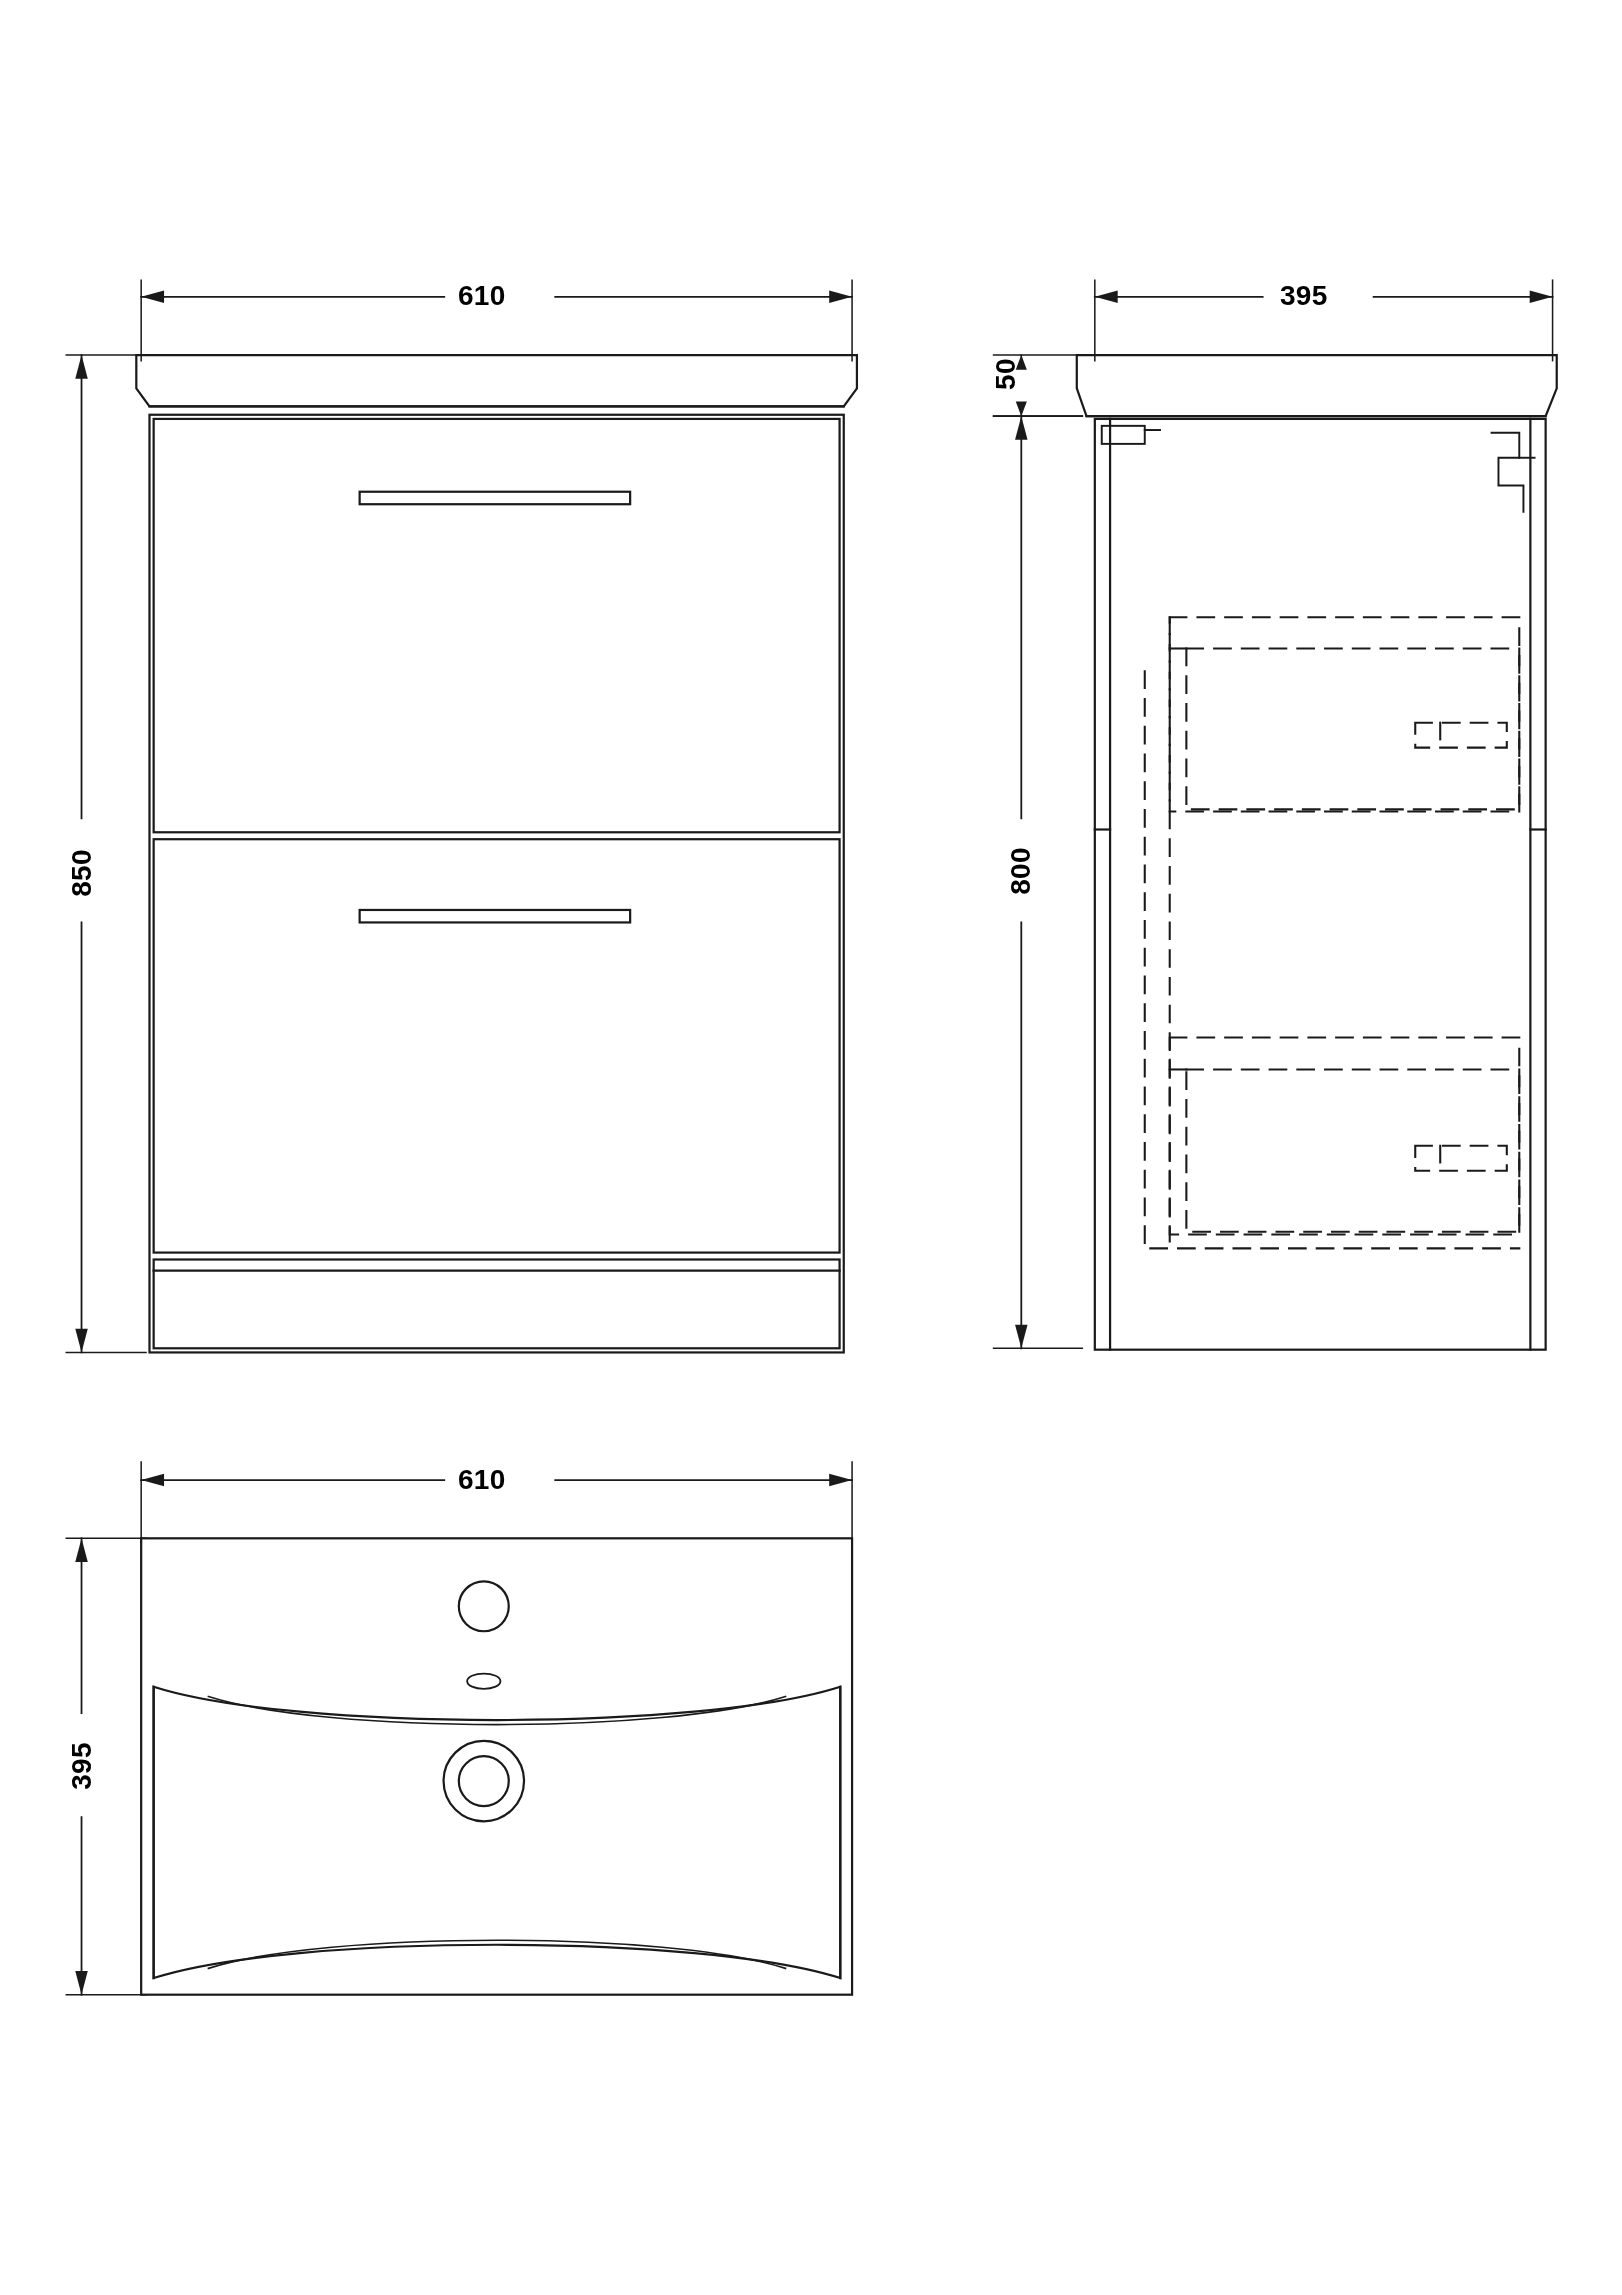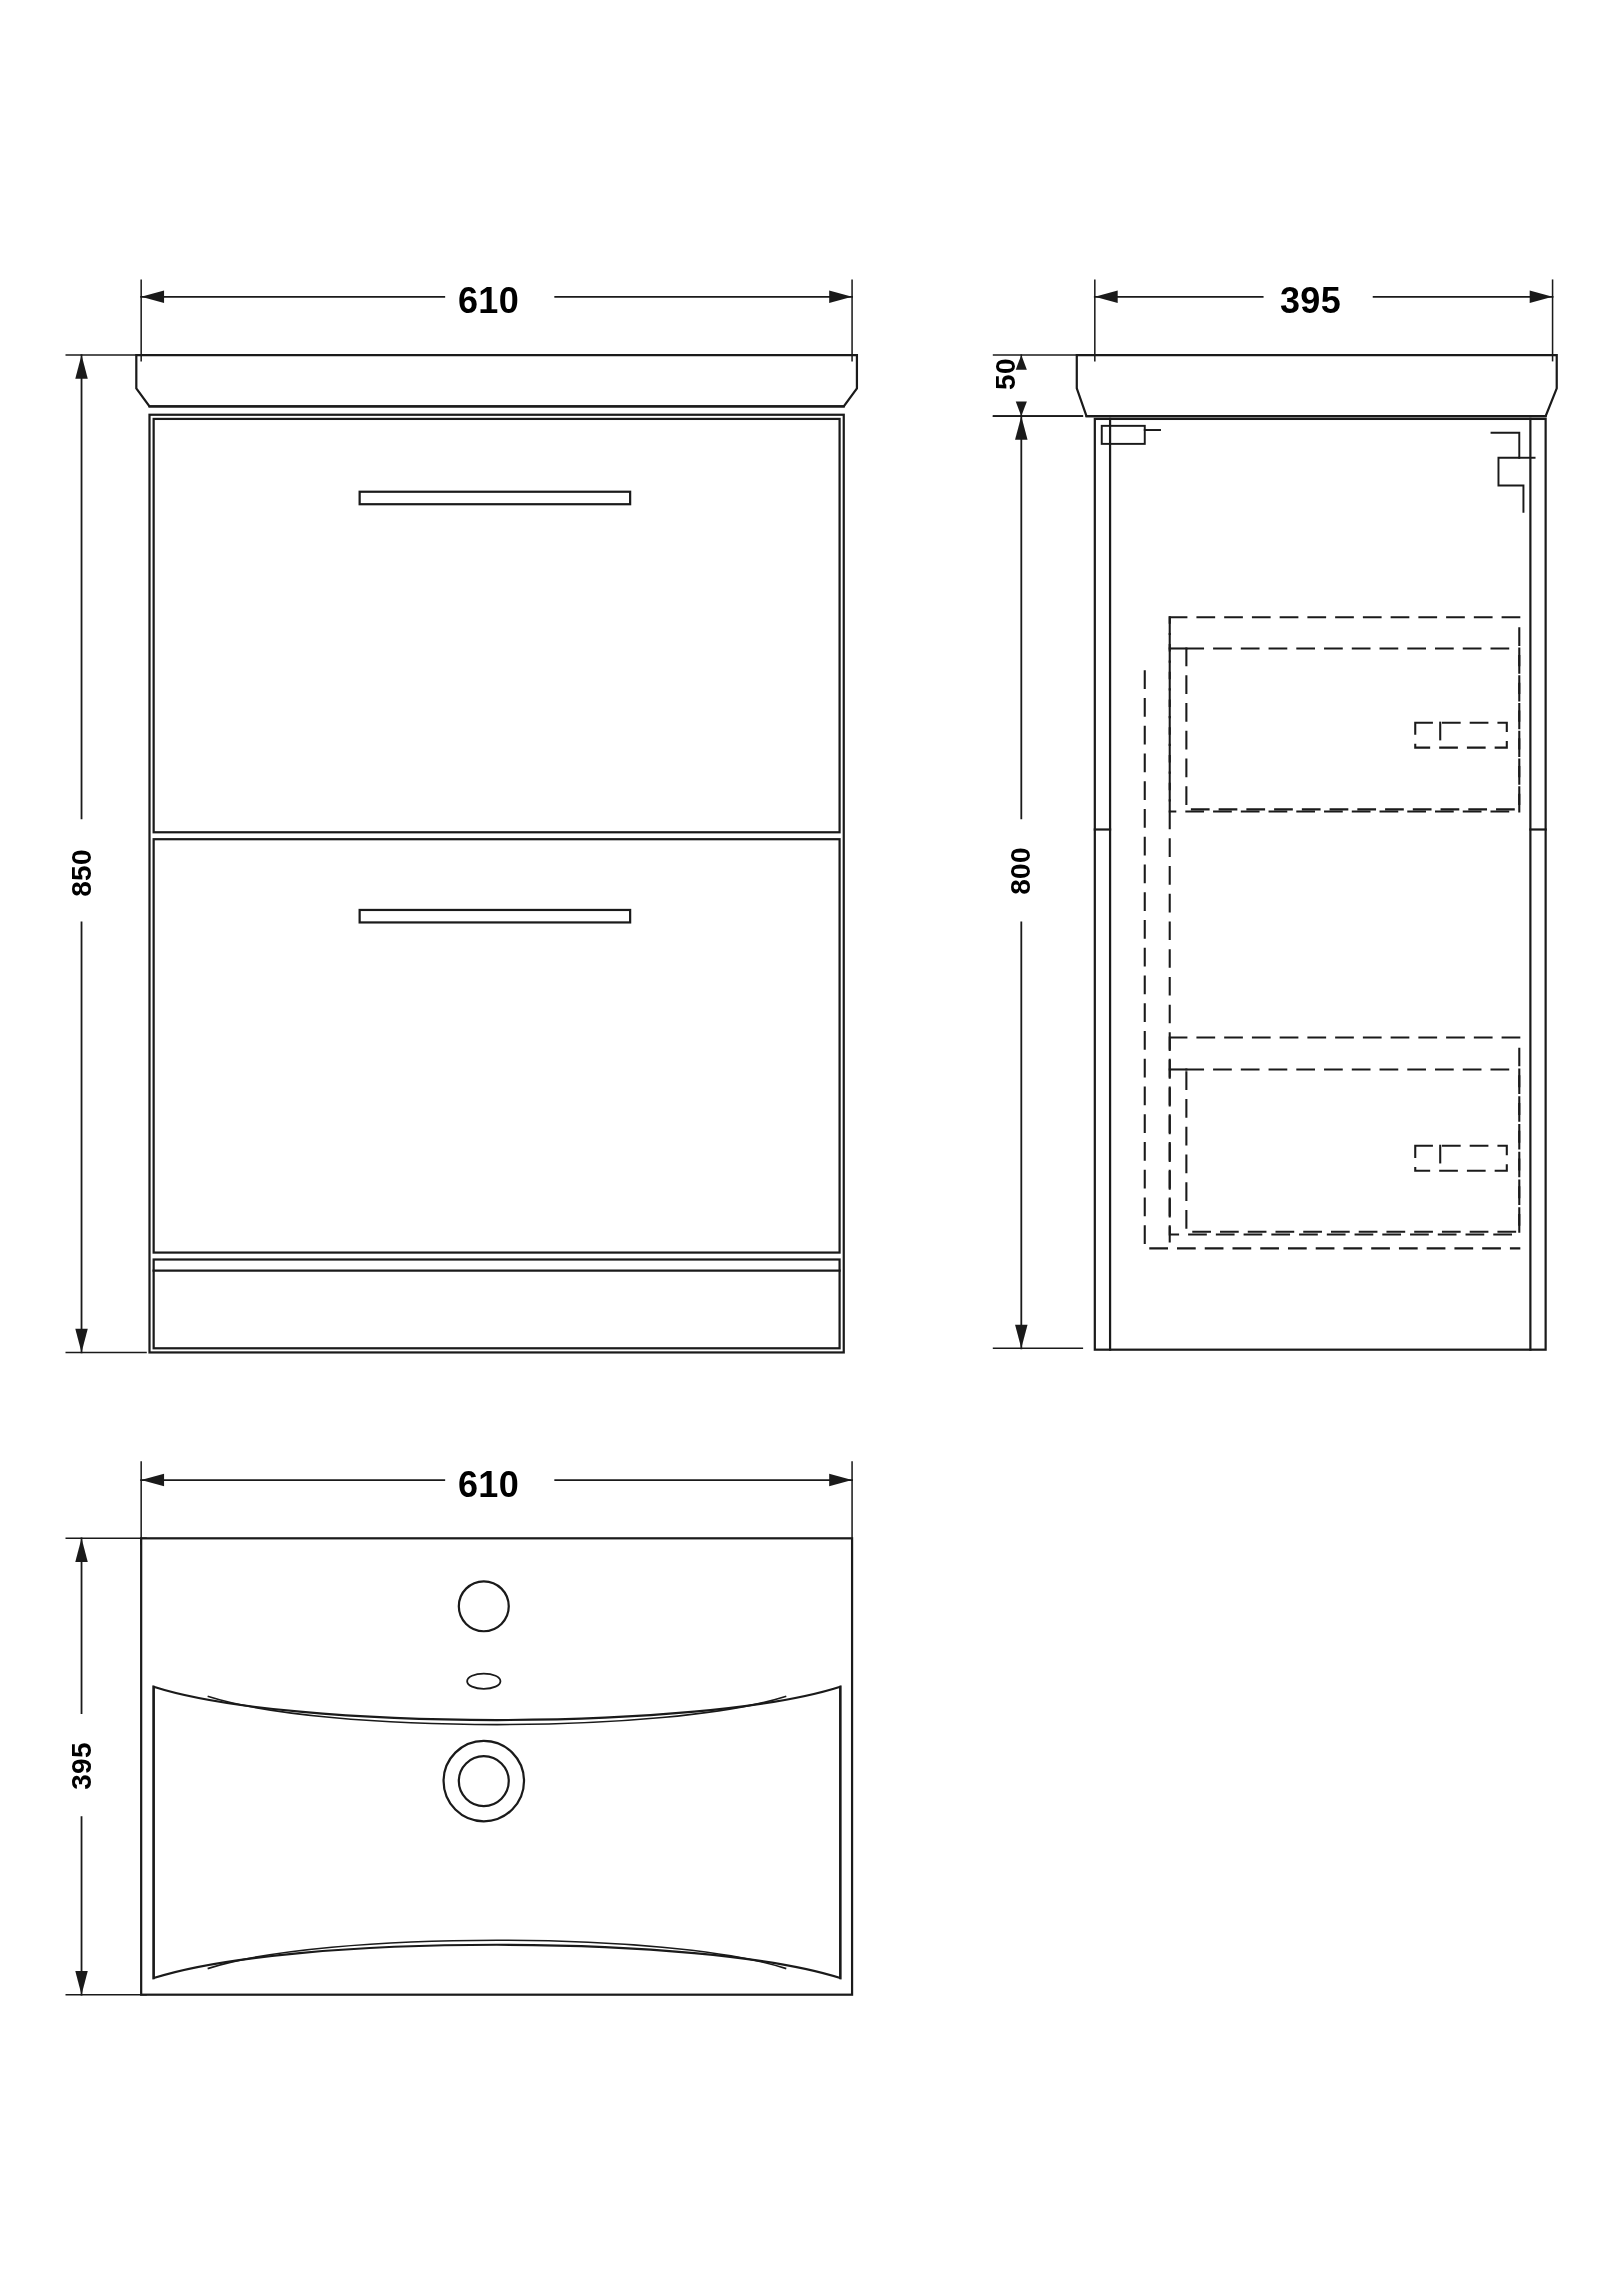--- a/index.html
+++ b/index.html
@@ -24,21 +24,21 @@
   }
   .dim-label {
     position: absolute;
     font-family: "Liberation Sans", sans-serif;
     font-weight: bold;
     color: #000000;
     white-space: nowrap;
     letter-spacing: 0.3px;
   }
   .dim-h {
-    font-size: 36px;
+    font-size: 28px;
   }
   .dim-v {
     font-size: 28px;
     transform-origin: 50% 50%;
   }
   .rot {
     transform: rotate(-90deg);
   }
 </style>
 </head>

